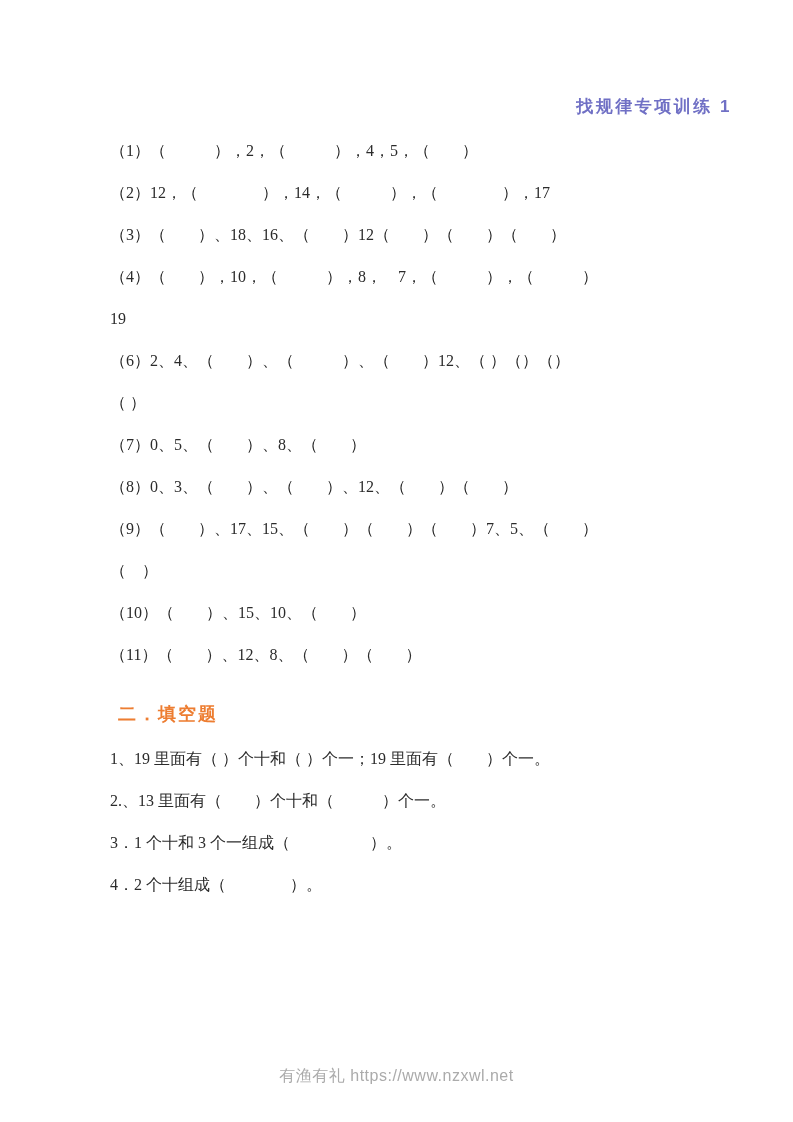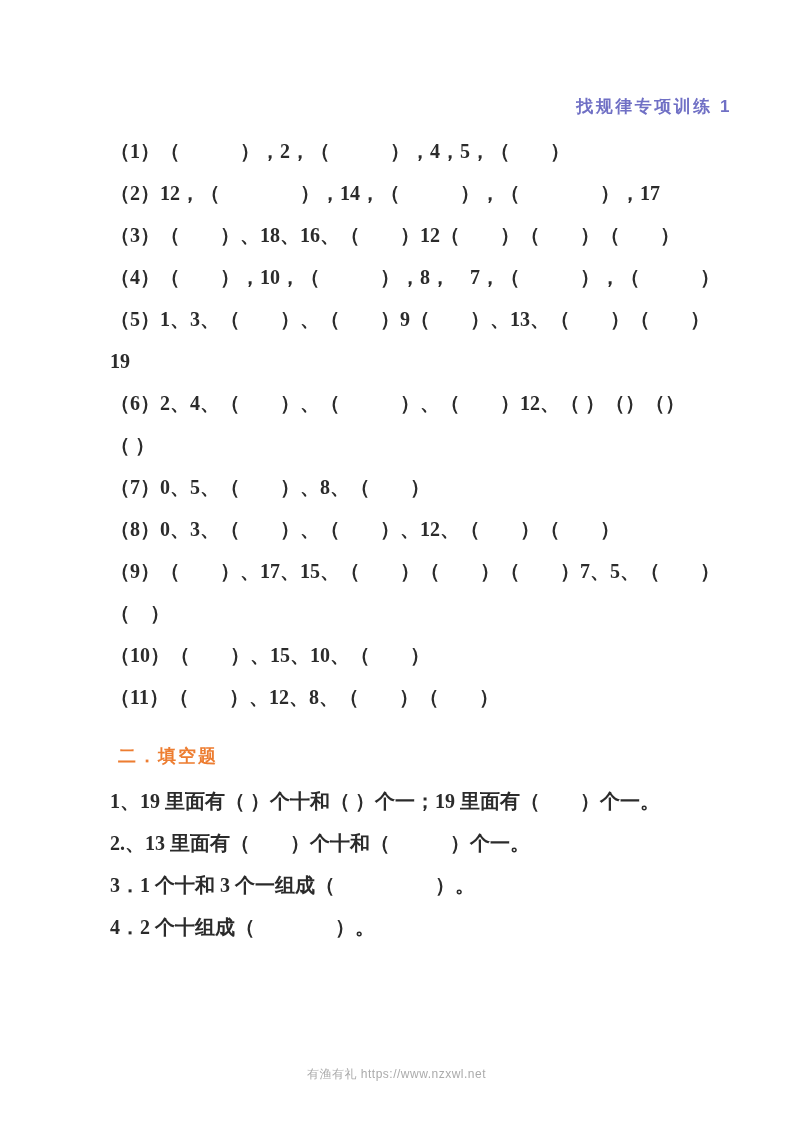--- a/index.html
+++ b/index.html
@@ -31,51 +31,49 @@
     margin: 26px 0 0 8px;
     font-family: "Liberation Sans", "DejaVu Sans", sans-serif;
     font-size: 18px;
     line-height: 24px;
     font-weight: bold;
     letter-spacing: 2px;
   }
   .section-heading.second { }
   .lines { margin-top: 12px; }
   .line {
-    font-size: 20px;
+    font-size: 16px;
     line-height: 42px;
     white-space: pre;
-    font-weight: bold;
   }
   .footer {
     position: absolute;
     left: 0;
     right: 0;
     top: 1066px;
     text-align: center;
     font-family: "Liberation Sans", "DejaVu Sans", sans-serif;
-    font-size: 12px;
+    font-size: 16px;
     letter-spacing: 0.5px;
   }
 </style>
 </head>
 <body>
 
 <div class="page">
   <div class="content">
 
     <h1 class="doc-title" style="color: rgb(112, 112, 197); text-align: right;">找规律专项训练 1</h1>
 
 
     <div class="lines">
       <div class="line">（1）（　　　），2，（　　　），4，5，（　　）</div>
       <div class="line">（2）12，（　　　　），14，（　　　），（　　　　），17</div>
       <div class="line">（3）（　　）、18、16、（　　）12（　　）（　　）（　　）</div>
       <div class="line">（4）（　　），10，（　　　），8，　7，（　　　），（　　　）</div>
-      <div class="line">（5）1、3、（　　）、（　　）9（　　）、13、（　　）（　　）</div>
       <div class="line">19</div>
       <div class="line">（6）2、4、（　　）、（　　　）、（　　）12、（ ）（）（）</div>
       <div class="line">（ ）</div>
       <div class="line">（7）0、5、（　　）、8、（　　）</div>
       <div class="line">（8）0、3、（　　）、（　　）、12、（　　）（　　）</div>
       <div class="line">（9）（　　）、17、15、（　　）（　　）（　　）7、5、（　　）</div>
       <div class="line">（　）</div>
       <div class="line">（10）（　　）、15、10、（　　）</div>
       <div class="line">（11）（　　）、12、8、（　　）（　　）</div>
     </div>

